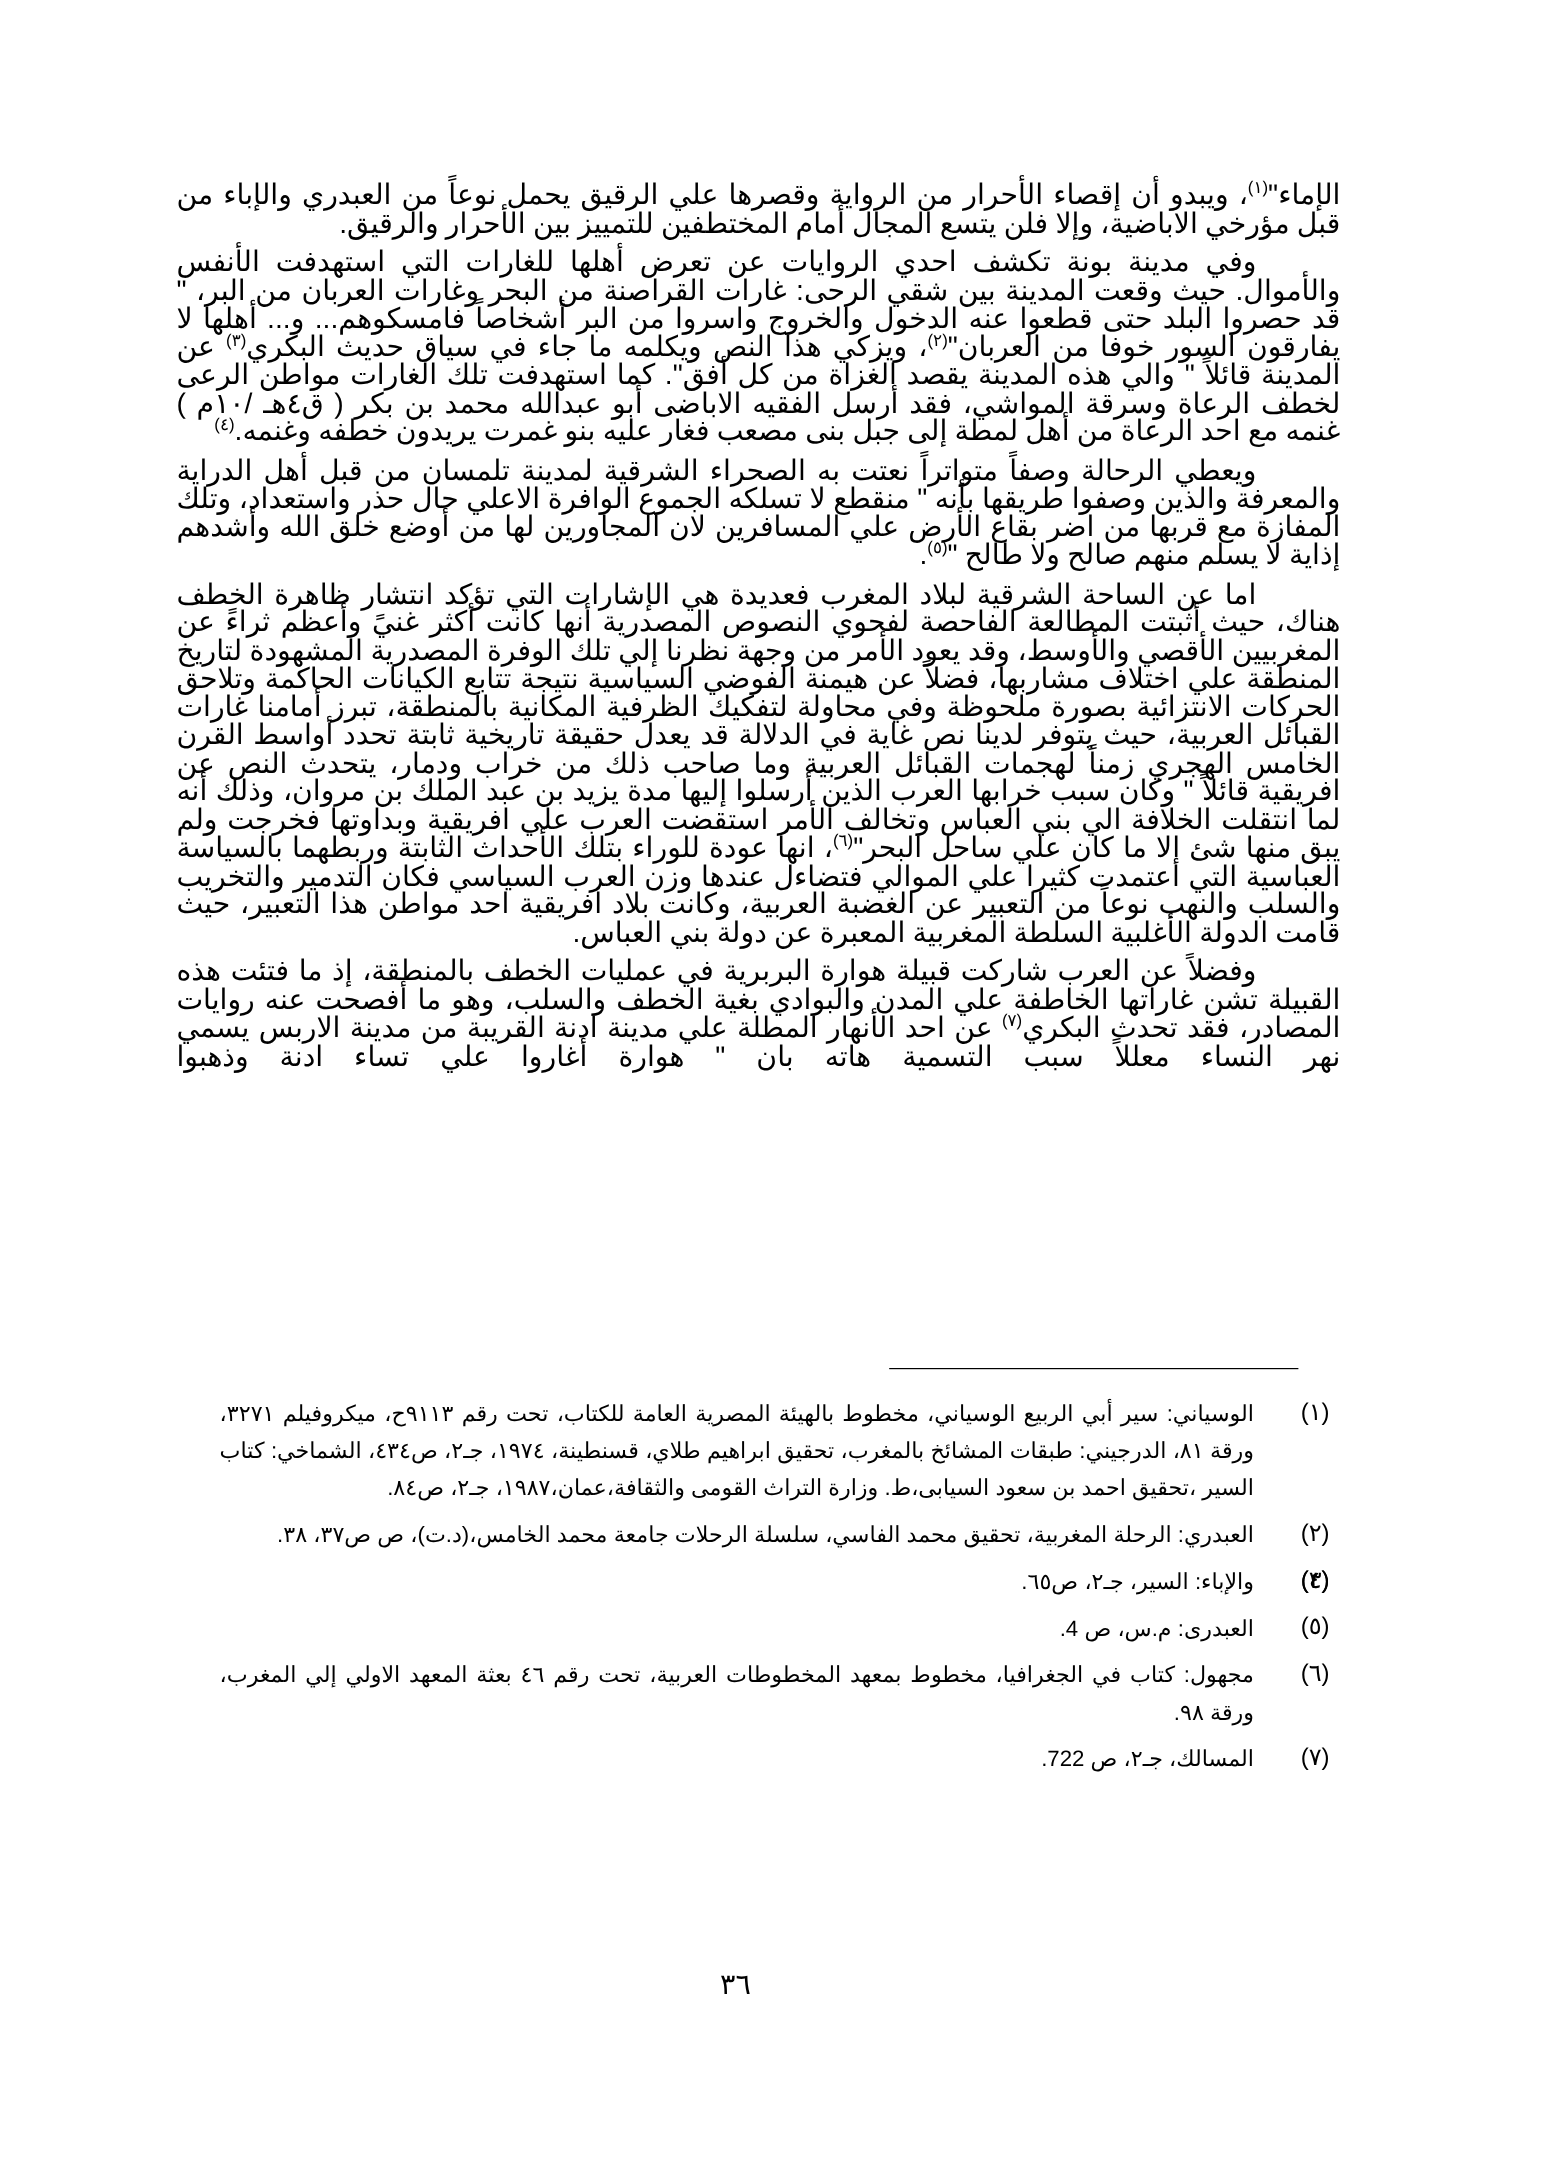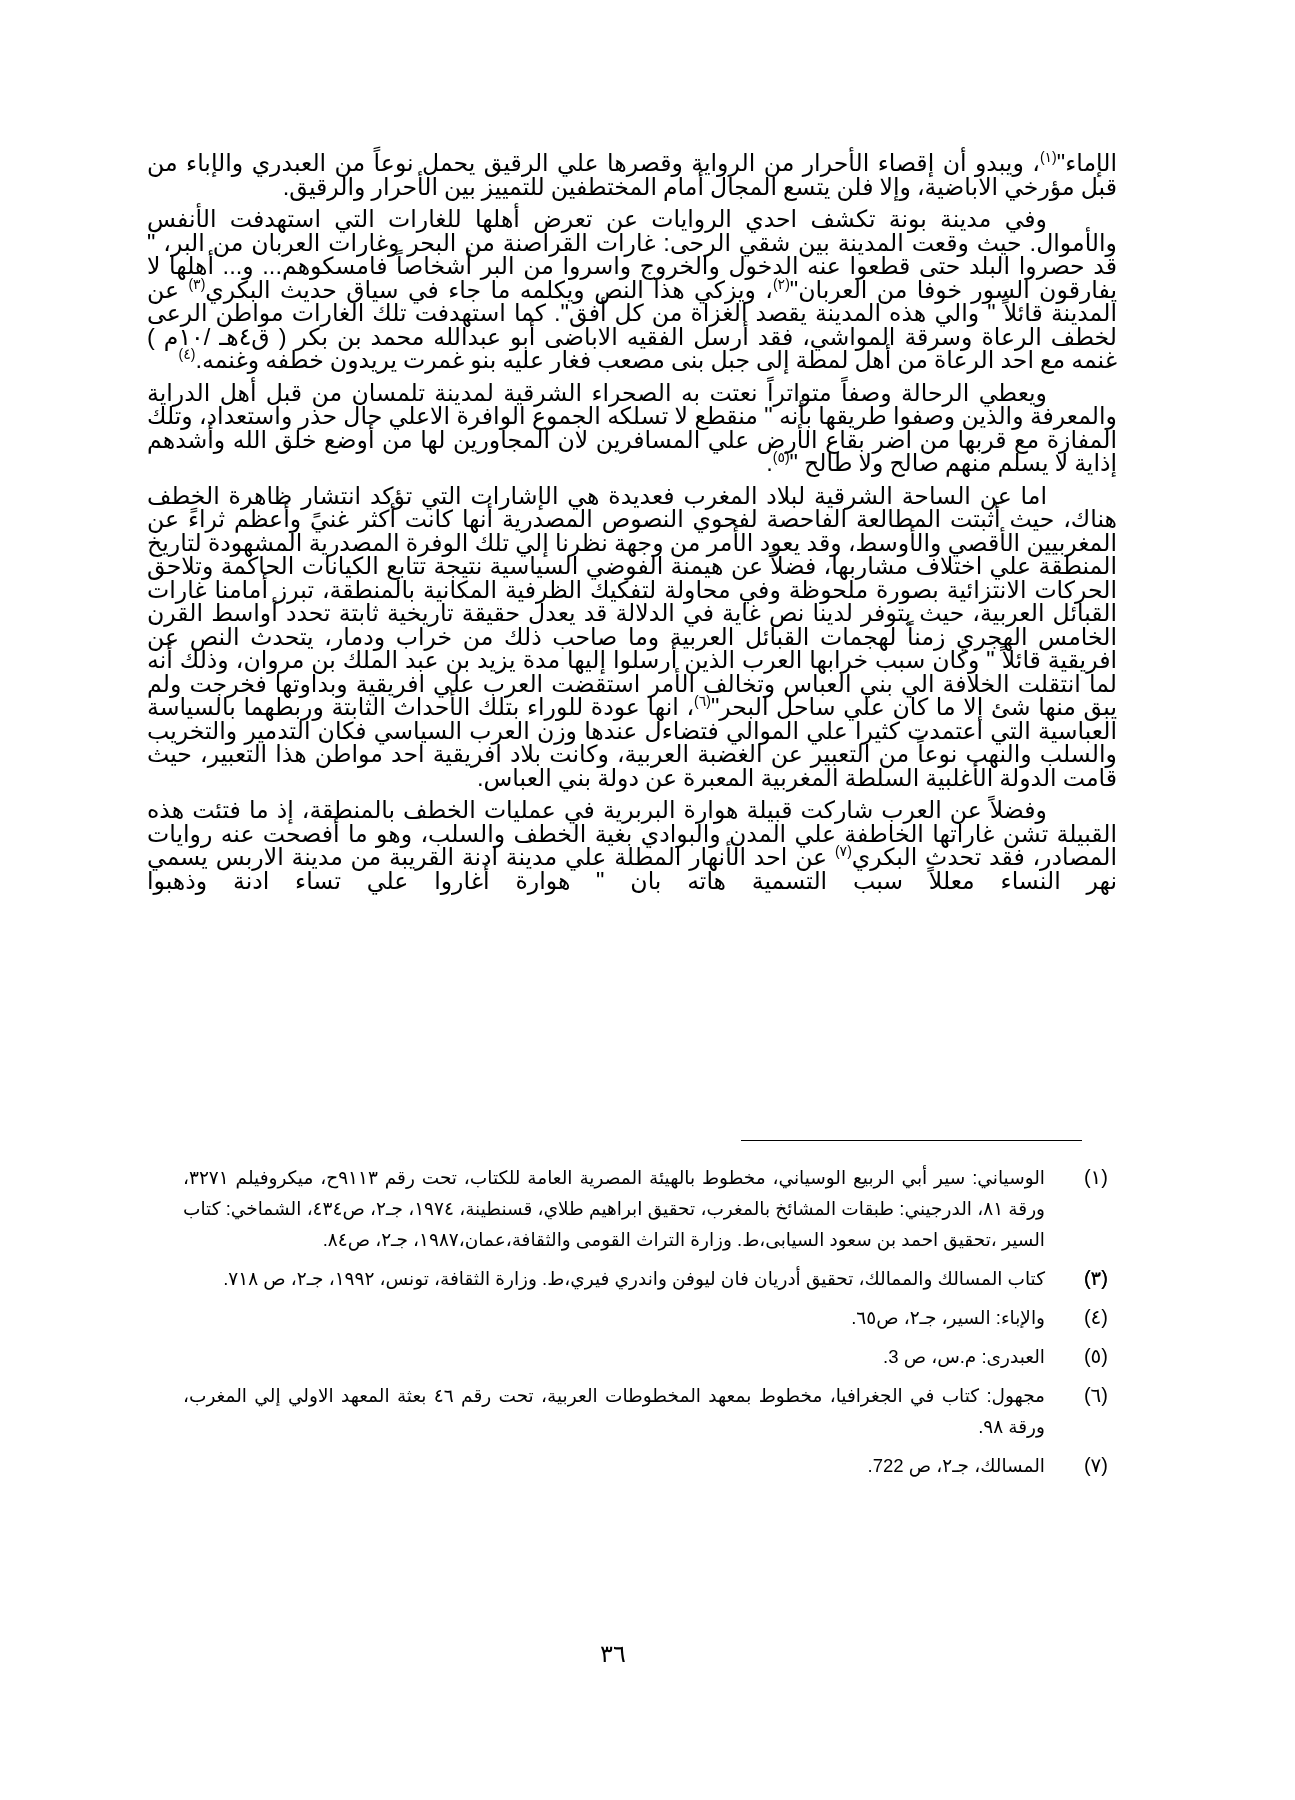--- a/index.html
+++ b/index.html
@@ -116,32 +116,32 @@
 
   <div class="footnote-rule"></div>
 
   <div class="footnotes">
     <div class="footnote">
       <span class="fn-num">(١)</span>
       <span>الوسياني: سير أبي الربيع الوسياني، مخطوط بالهيئة المصرية العامة للكتاب، تحت رقم ٩١١٣ح، ميكروفيلم ٣٢٧١، ورقة ٨١، الدرجيني: طبقات المشائخ بالمغرب، تحقيق ابراهيم طلاي، قسنطينة، ١٩٧٤، جـ٢، ص٤٣٤، الشماخي: كتاب السير ،تحقيق احمد بن سعود السيابى،ط. وزارة التراث القومى والثقافة،عمان،١٩٨٧، جـ٢، ص٨٤.</span>
     </div>
     <div class="footnote">
       <span class="fn-num">(٢)</span>
+      <span>العبدري: الرحلة المغربية، تحقيق محمد الفاسي، سلسلة الرحلات جامعة محمد الخامس،(د.ت)، ص ص٣٧، ٣٨.</span>
     </div>
     <div class="footnote">
       <span class="fn-num">(٣)</span>
-      <span>كتاب المسالك والممالك، تحقيق أدريان فان ليوفن واندري فيري،ط. وزارة الثقافة، تونس، ١٩٩٢، جـ٢، ص ٧١٨.</span>
     </div>
     <div class="footnote">
       <span class="fn-num">(٤)</span>
       <span>والإباء: السير، جـ٢، ص٦٥.</span>
     </div>
     <div class="footnote">
       <span class="fn-num">(٥)</span>
-      <span>العبدرى: م.س، ص 3.</span>
+      <span>العبدرى: م.س، ص 4.</span>
     </div>
     <div class="footnote">
       <span class="fn-num">(٦)</span>
       <span>مجهول: كتاب في الجغرافيا، مخطوط بمعهد المخطوطات العربية، تحت رقم ٤٦ بعثة المعهد الاولي إلي المغرب، ورقة ٩٨.</span>
     </div>
     <div class="footnote">
       <span class="fn-num">(٧)</span>
       <span>المسالك، جـ٢، ص 722.</span>
     </div>
   </div>

